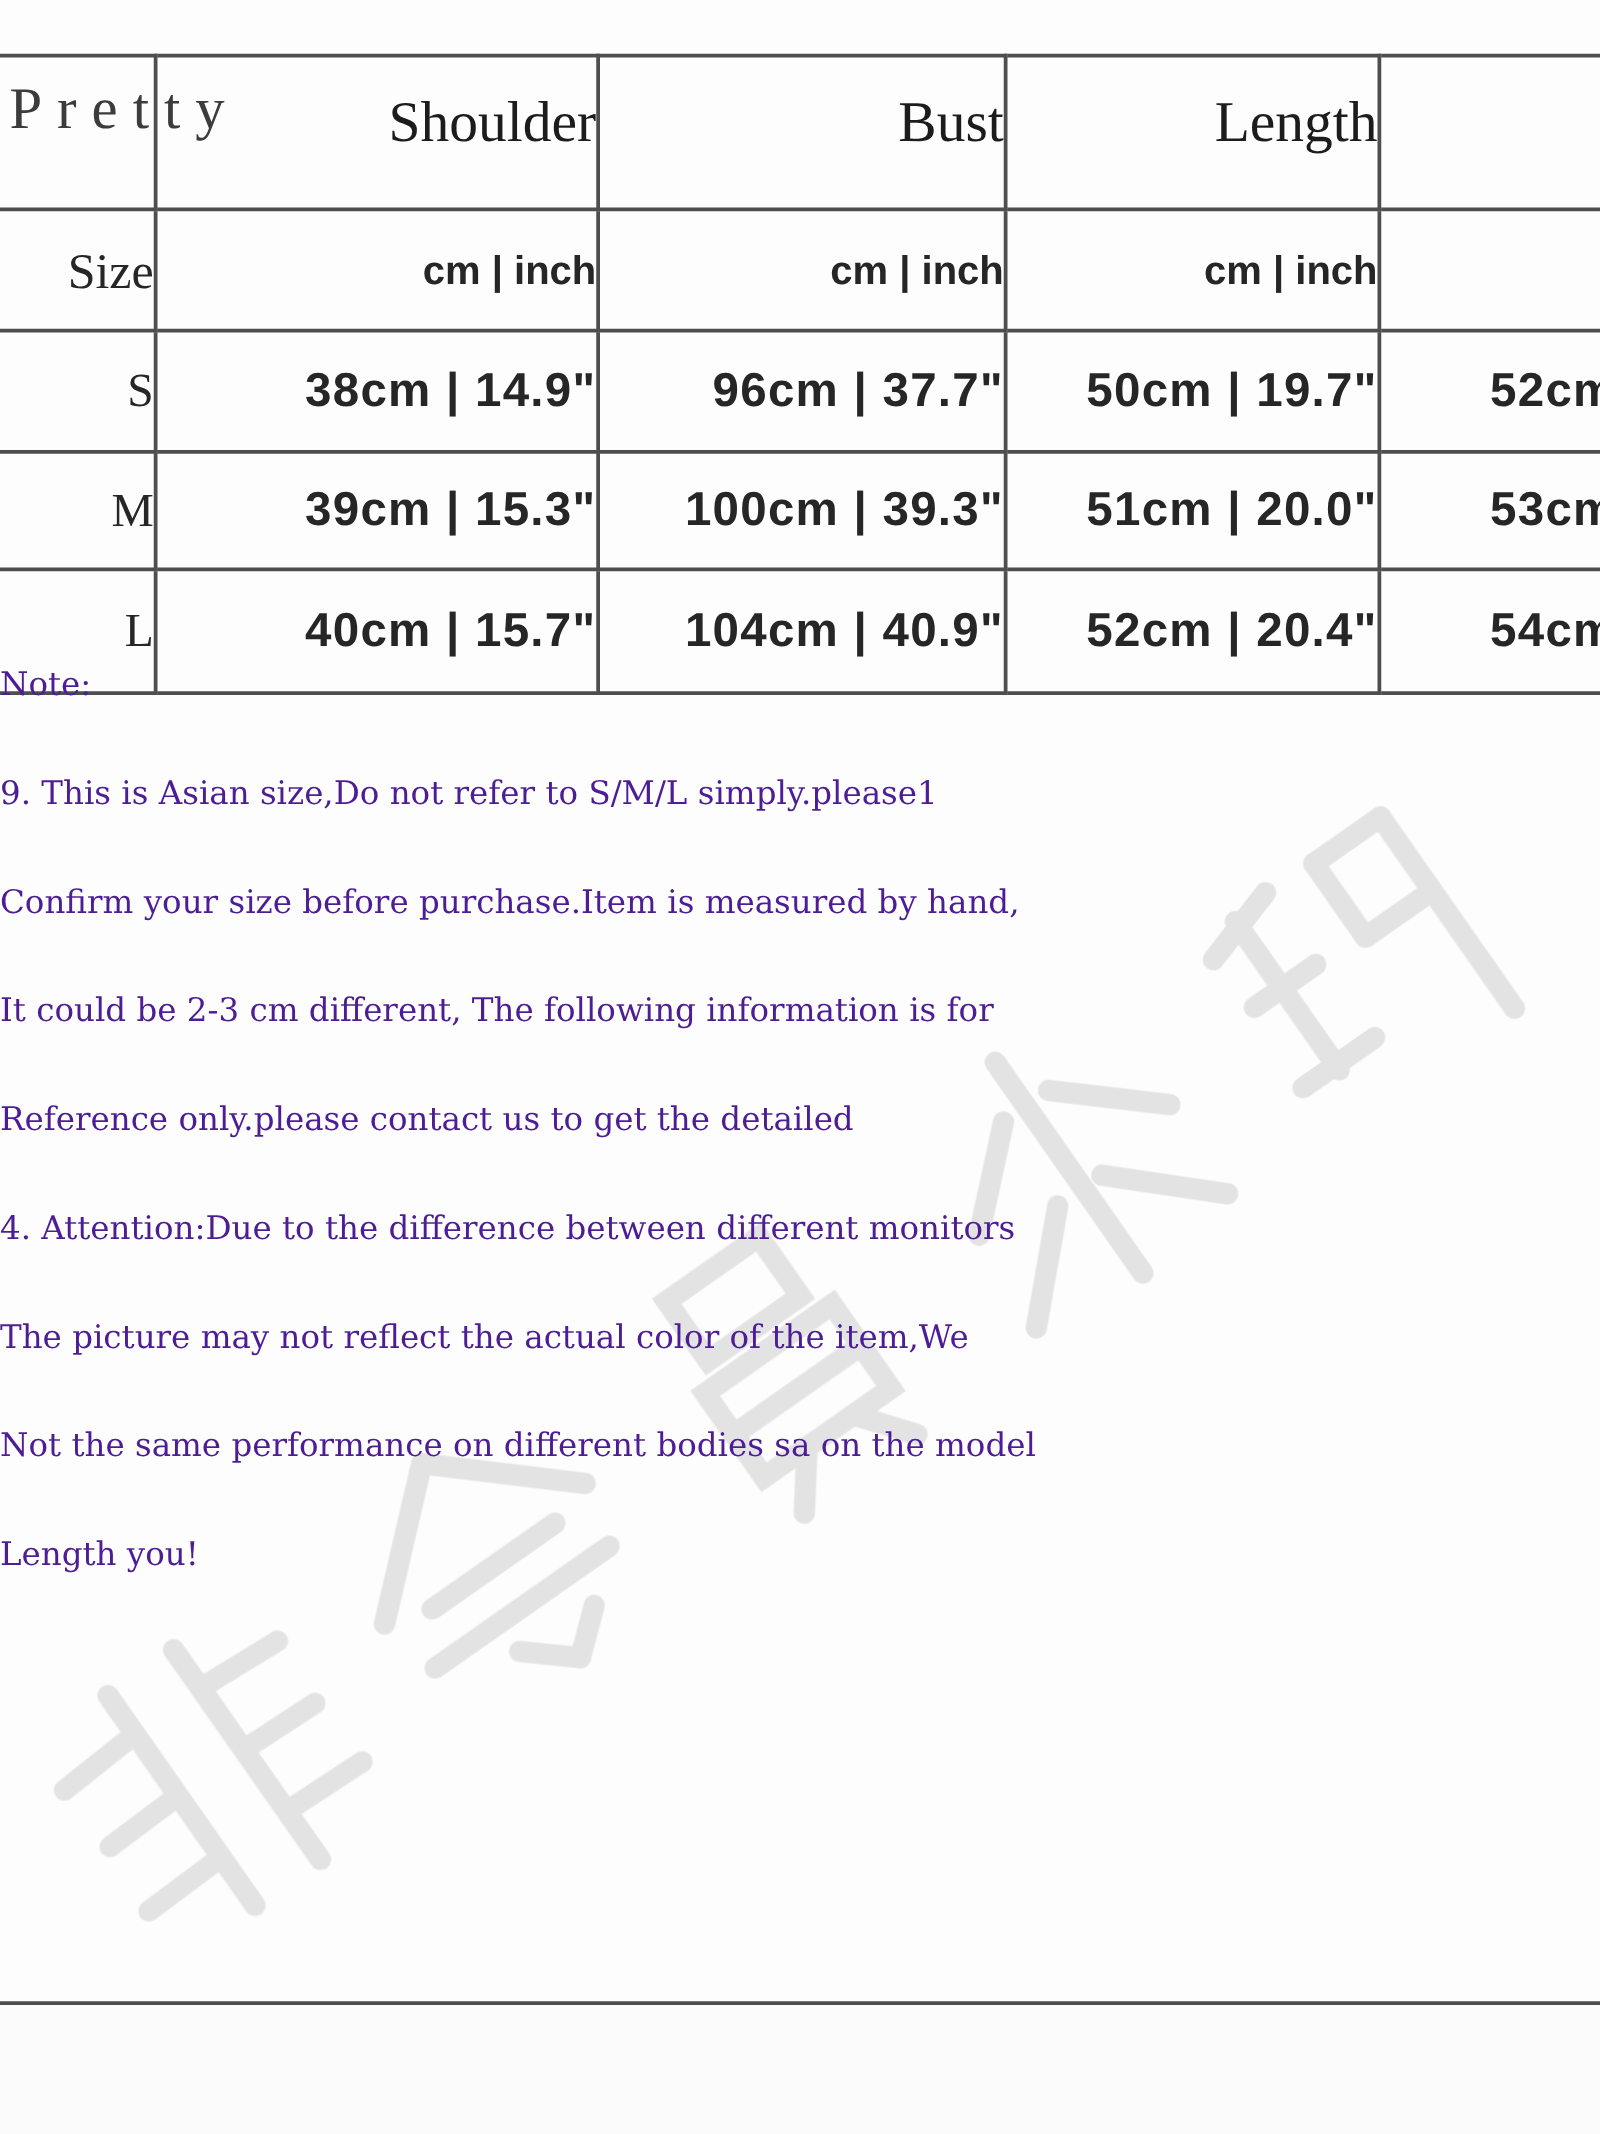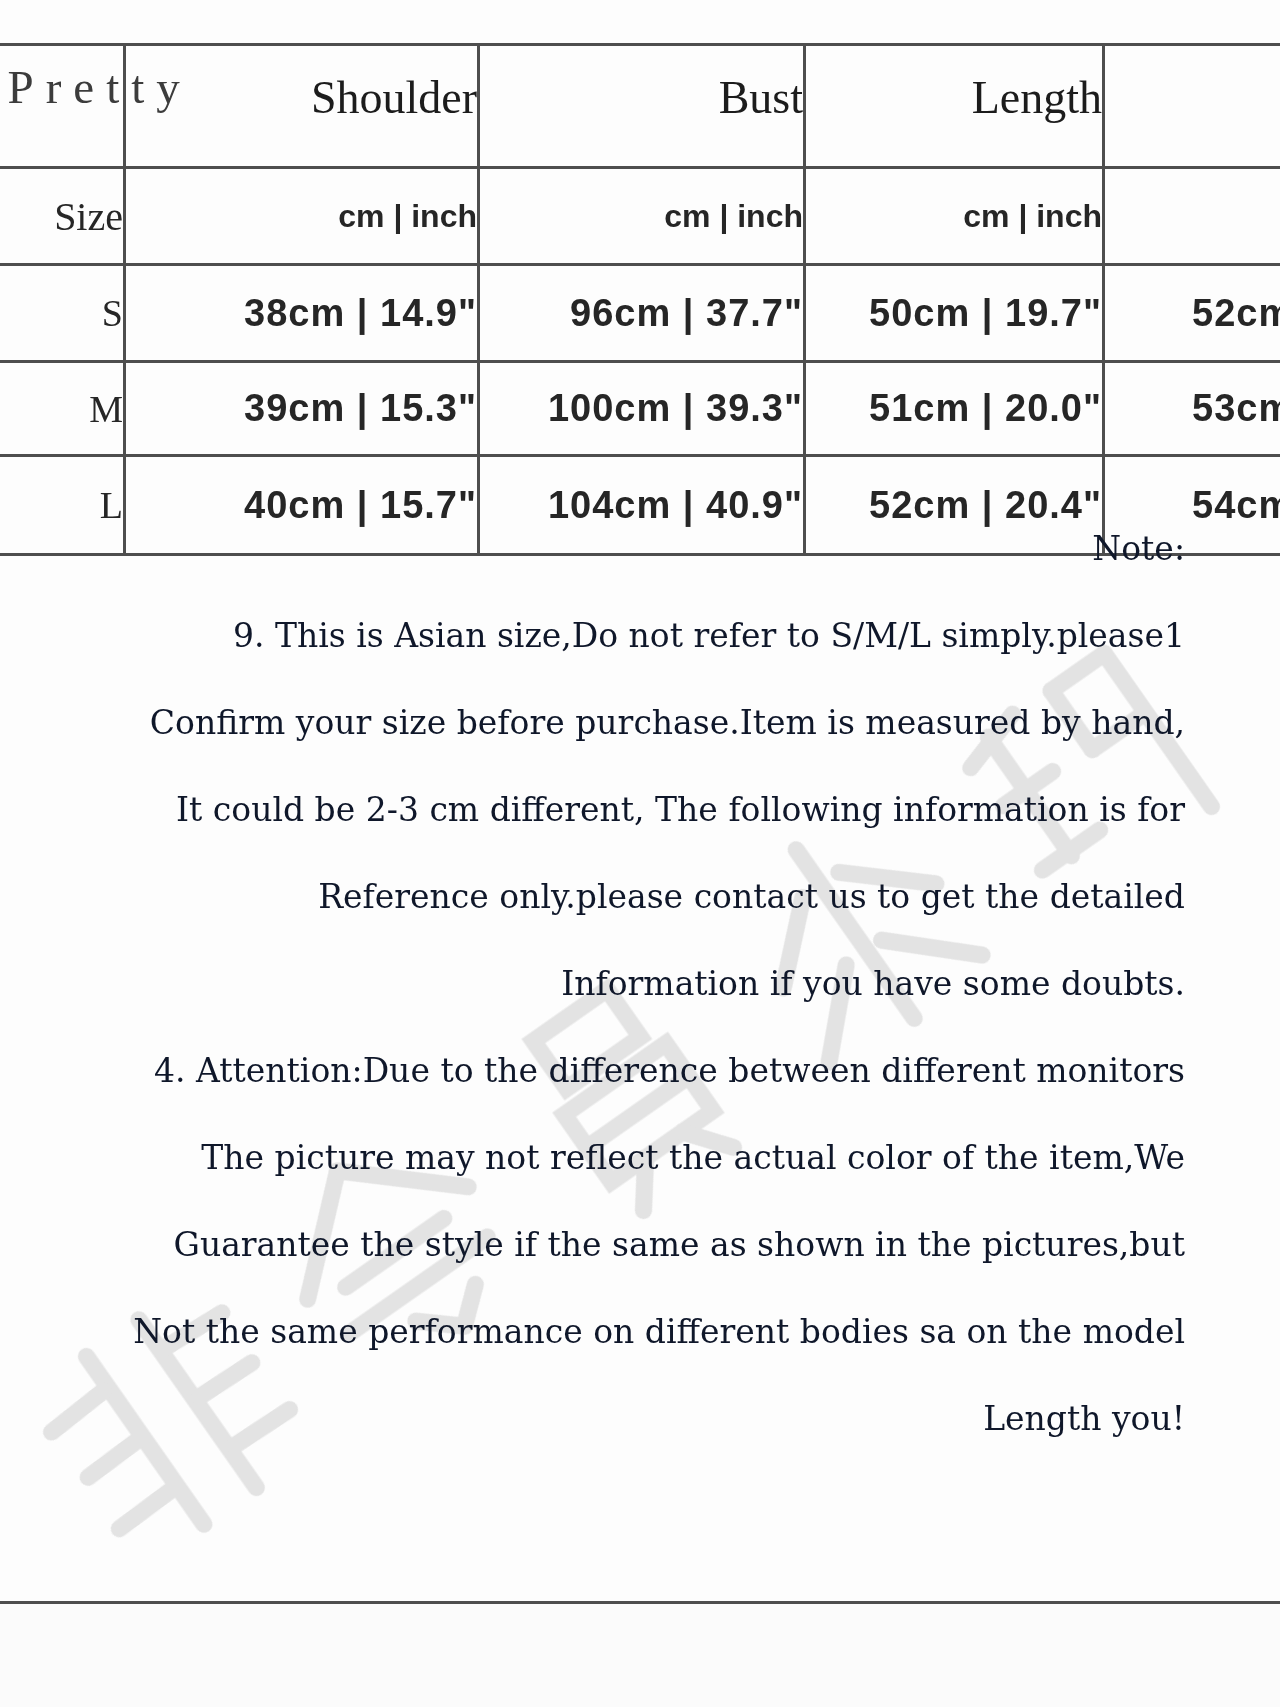--- a/index.html
+++ b/index.html
@@ -68,24 +68,24 @@
     color:#3c3c3c;
     white-space:nowrap;
   }
 
   
   .note-block {
     position:absolute;
     left:0; top:505px;
     width:1185px;
     z-index:2;
-    text-align:right;
+    text-align:left;
     font-family:"DejaVu Serif", serif;
-    font-size:33px;
-    color:#0f172a;
+    font-size:26px;
+    color:#4c1d95;
   }
   .note-line { height:87px; line-height:87px; white-space:nowrap; }
 
   
   .wm-svg { position:absolute; left:0; top:0; z-index:1; }
 
   
   .bottom-rule {
     position:absolute;
     left:0; top:1601px;
@@ -205,24 +205,22 @@
     </table>
 
   <div class="brand-mark">gPretty</div>
 
   <div class="note-block">
     <div class="note-line">Note:</div>
     <div class="note-line">9.  This is Asian size,Do not refer to S/M/L simply.please1</div>
     <div class="note-line">Confirm your size before purchase.Item is measured by hand,</div>
     <div class="note-line">It could be 2-3 cm different, The following information is for</div>
     <div class="note-line">Reference only.please contact us to get the detailed</div>
-    <div class="note-line">Information if you have some doubts.</div>
     <div class="note-line">4.  Attention:Due to the difference between different monitors</div>
     <div class="note-line">The picture may not reflect the actual color of the item,We</div>
-    <div class="note-line">Guarantee the style if the same as shown in the pictures,but</div>
     <div class="note-line">Not the same performance on different bodies sa on the model</div>
     <div class="note-line">Length you!</div>
   </div>
 
   <div class="bottom-rule"></div>
   <div class="bottom-strip"></div>
 
 </div>
 
 </body></html>

